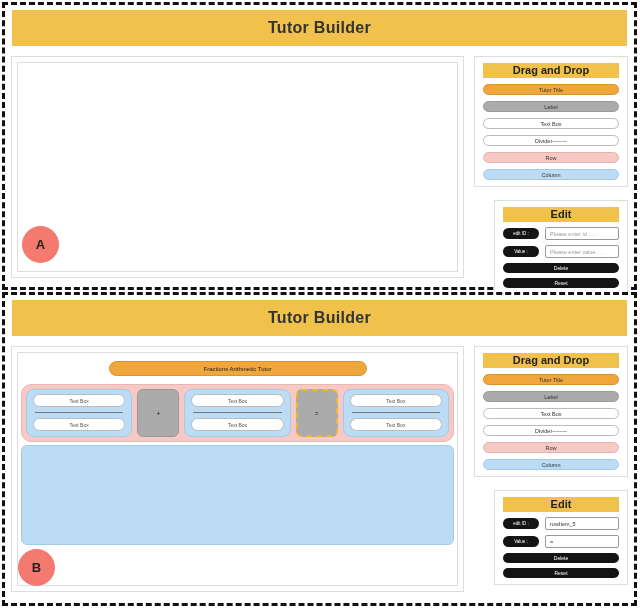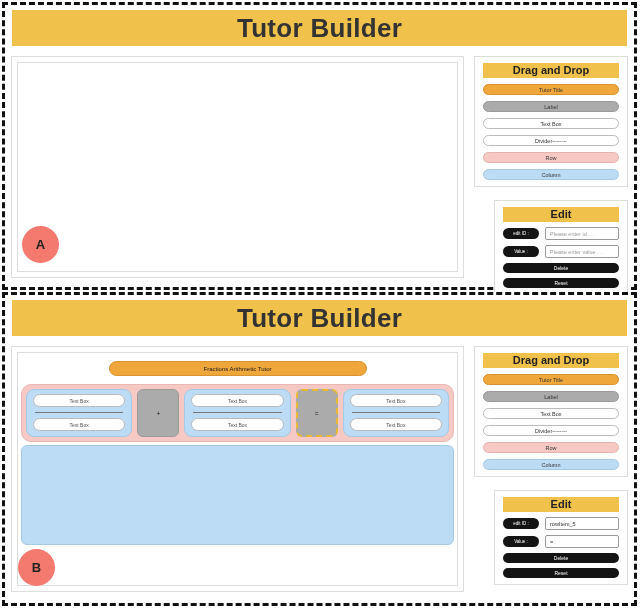--- a/index.html
+++ b/index.html
@@ -6,21 +6,21 @@
   html,body { background:#fff; }
   body { font-family:"Liberation Sans","DejaVu Sans",sans-serif; width:640px; height:609px; position:relative; }
   #figure { position:absolute; left:0; top:0; width:640px; height:609px; background:#fff; }
 
   .panel { position:absolute; left:2px; width:635px; border:3px dashed #111; background:#fff; padding:5px 6px; }
   #panelA { top:2px; height:288px; }
   #panelB { top:292px; height:314px; }
 
   .app-header { background:#F0C24B; height:36px; margin:0 1px;
     display:flex; align-items:center; justify-content:center;
-    font-weight:bold; font-size:26px; color:#333; letter-spacing:0.3px; }
+    font-weight:bold; font-size:16px; color:#333; letter-spacing:0.3px; }
 
   .content { display:flex; gap:10px; margin-top:10px; }
 
   .canvas-outer { flex:1; border:1px solid #ddd; padding:5px; background:#fff; }
   #panelA .canvas-outer { height:222px; }
   #panelB .canvas-outer { height:246px; }
   .canvas-inner { border:1px solid #ddd; height:100%; background:#fff; overflow:hidden; }
 
   .sidebar { width:154px; display:flex; flex-direction:column; flex:none; }
   .card { border:1px solid #ddd; background:#fff; padding:6px 8px; }

